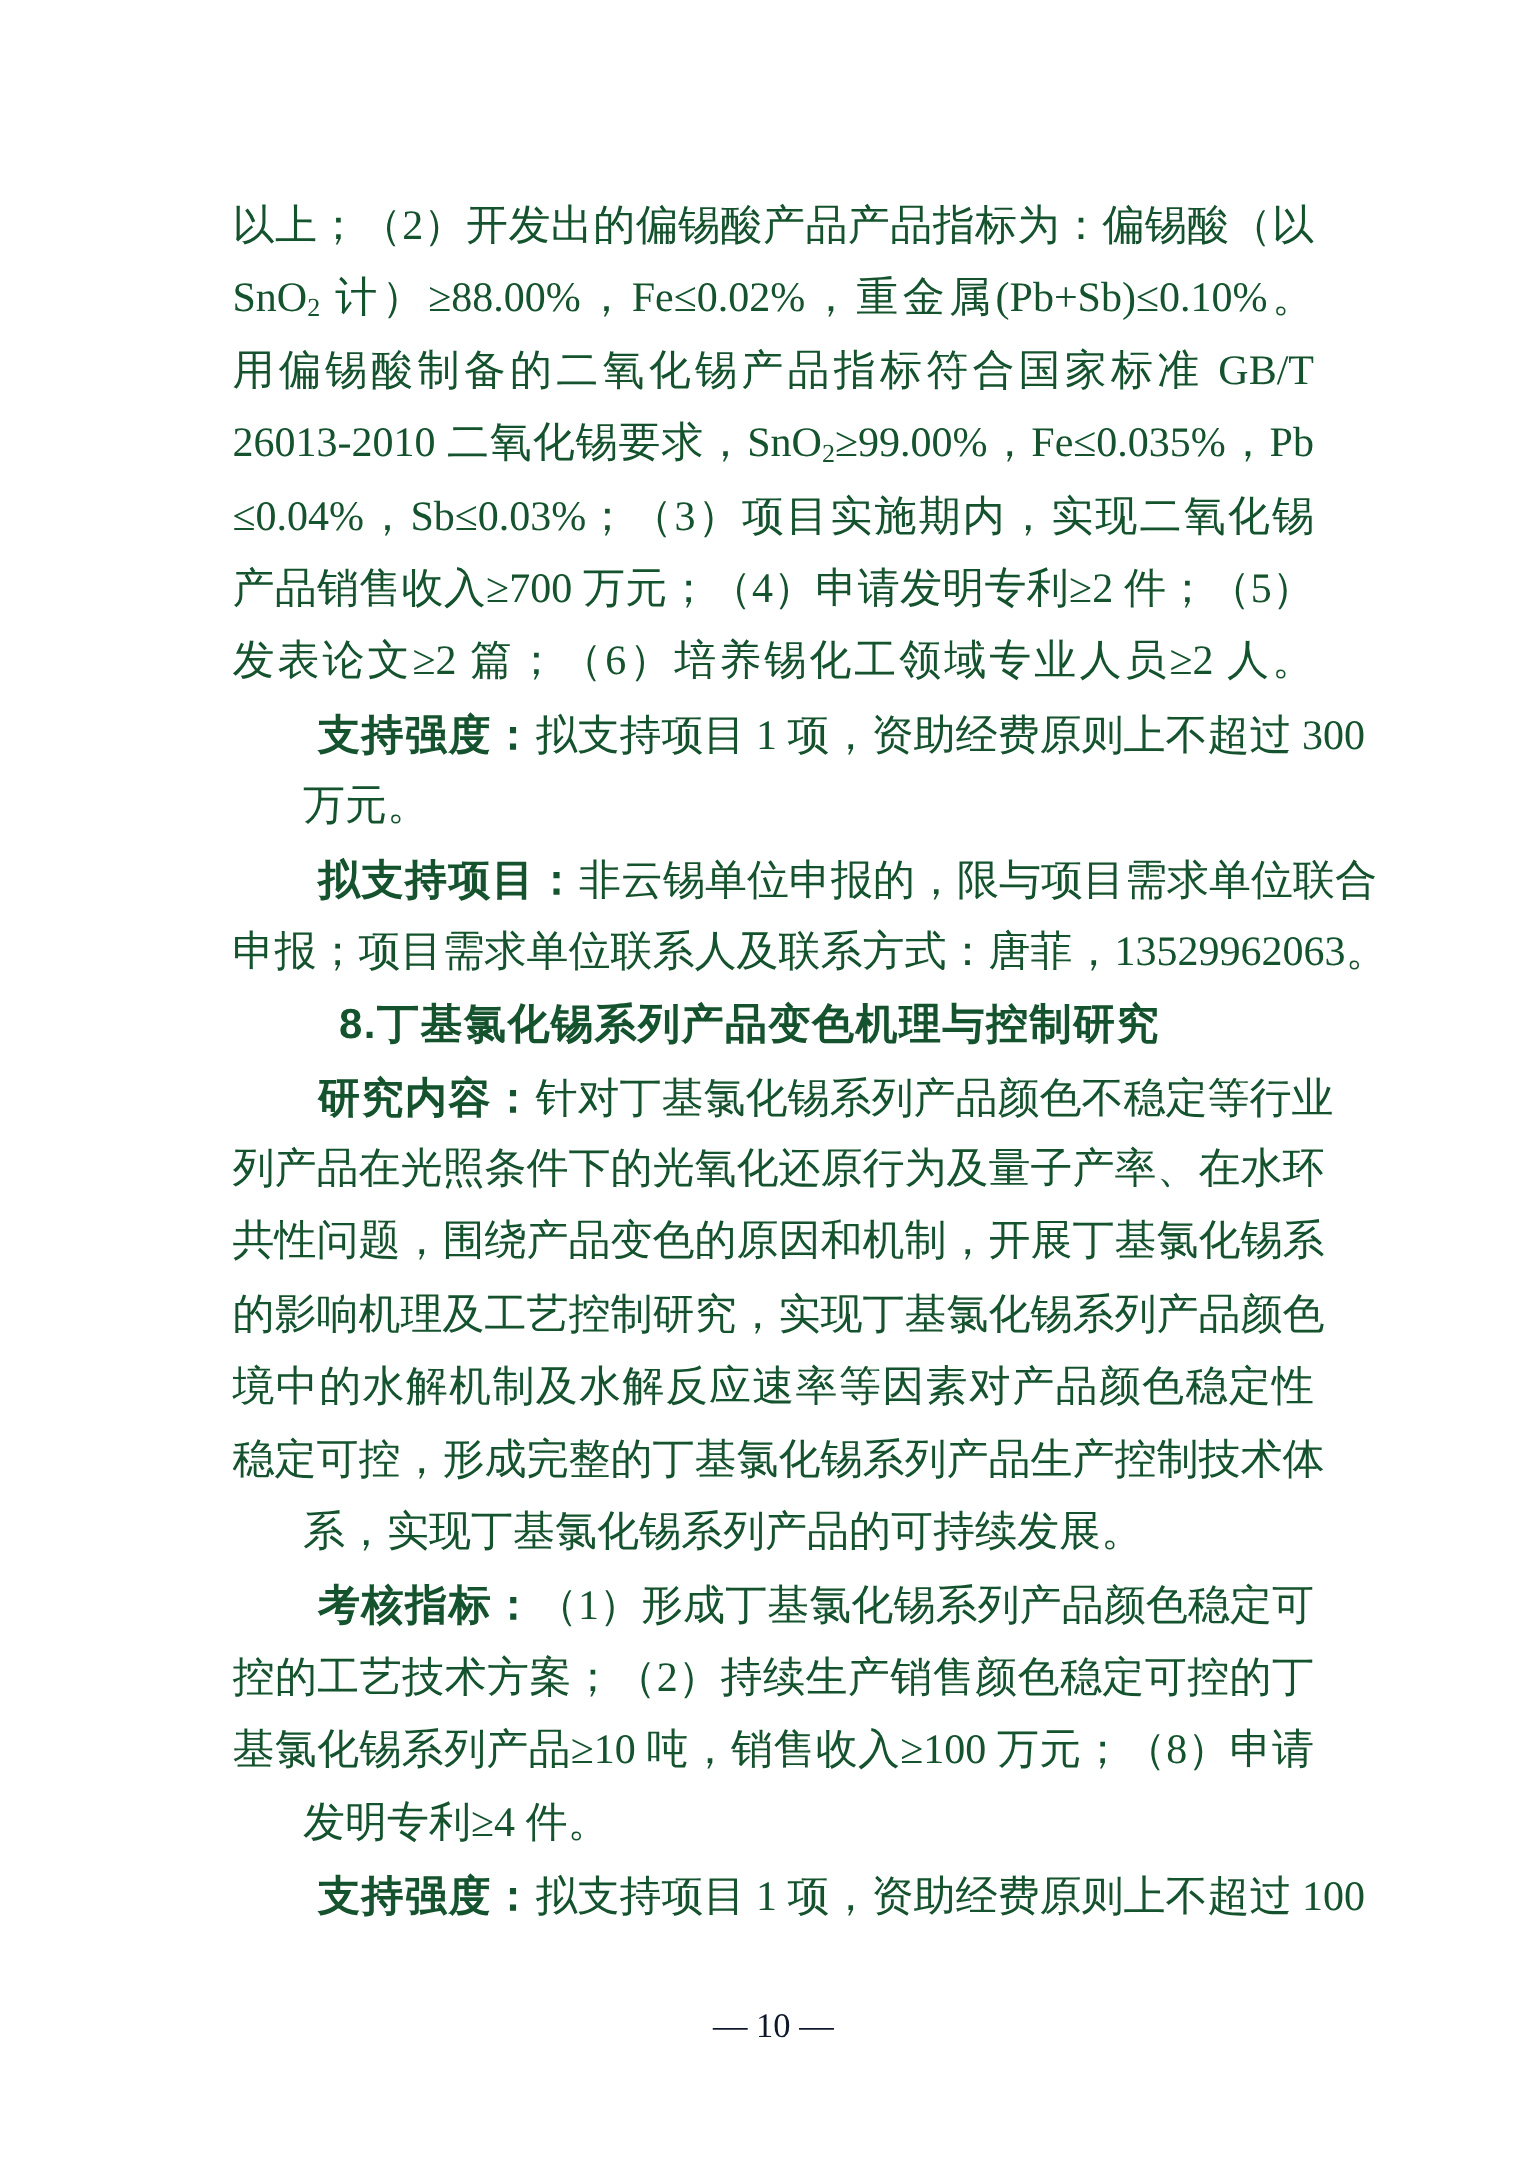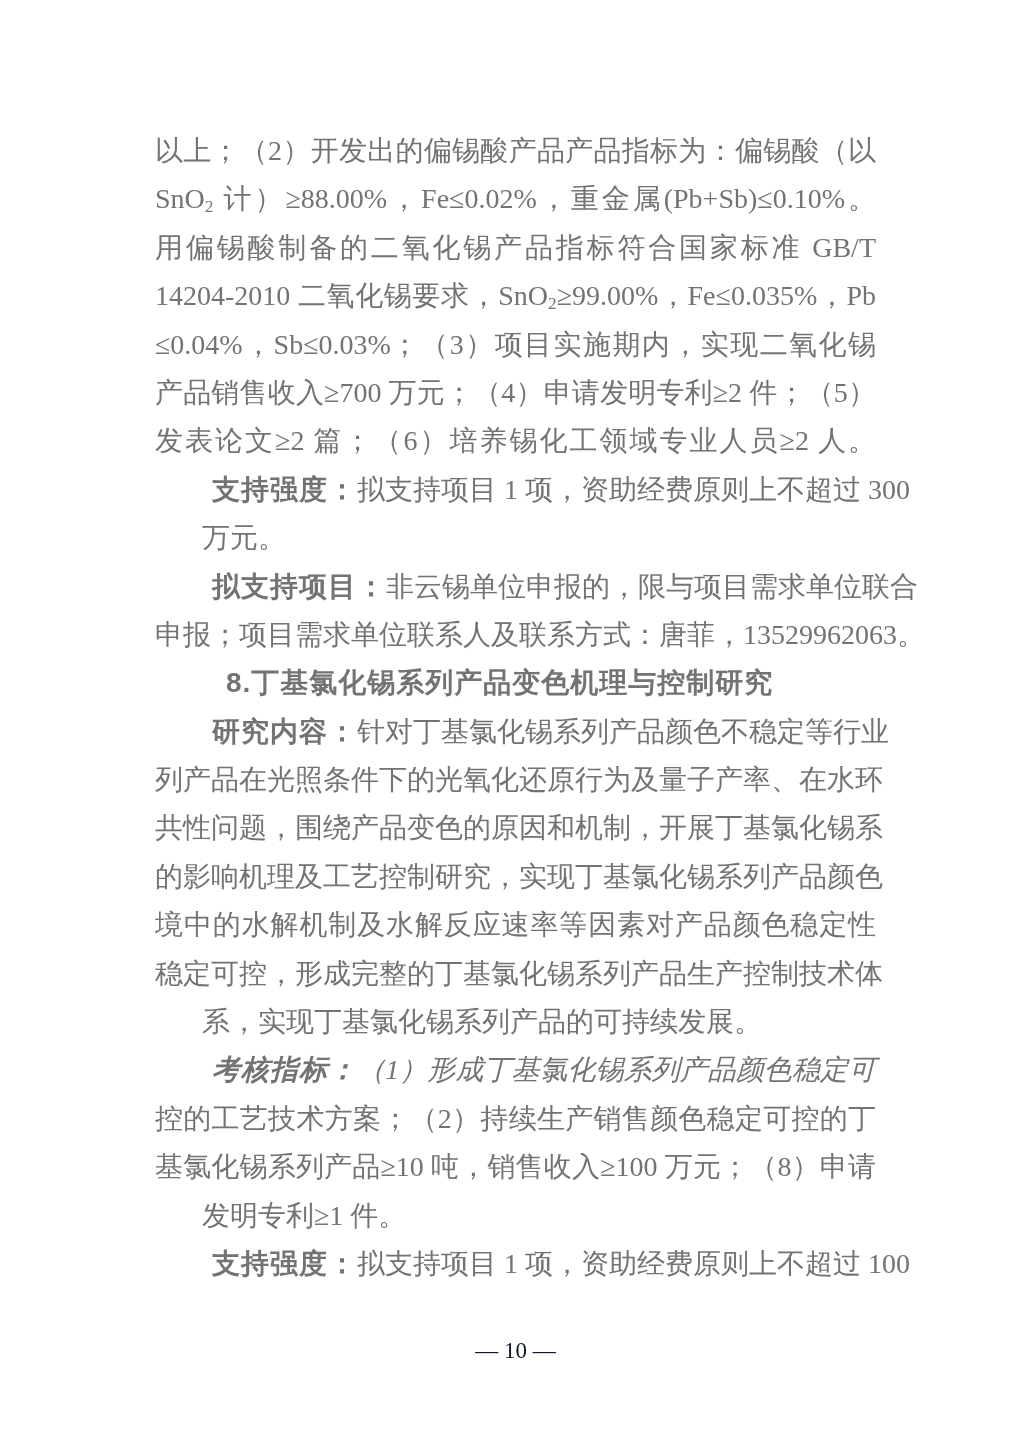--- a/index.html
+++ b/index.html
@@ -25,21 +25,21 @@
   }
   .line {
     font-size: 28px;
     line-height: 48.4px;
     height: 48.4px;
     text-align: justify;
     text-align-last: justify;
     text-justify: inter-character;
     white-space: nowrap;
     overflow: visible;
-    color: #737373;
+    color: #14532d;
   }
   .line.left {
     text-align: left;
     text-align-last: left;
     margin-left: 47px;
   }
   .run-song {
     font-family: "Liberation Serif", "DejaVu Serif", serif;
   }
   .run-hei {
@@ -65,36 +65,36 @@
   }
 </style>
 </head>
 <body>
 
 <div class="page">
   <div class="doc-body" id="doc-body">
       <div class="line"><span class="run-song">以上；（2）开发出的偏锡酸产品产品指标为：偏锡酸（以</span></div>
       <div class="line"><span class="run-song">SnO</span><sub class="run-sub">2</sub><span class="run-song"> 计）≥88.00%，Fe≤0.02%，重金属(Pb+Sb)≤0.10%。</span></div>
       <div class="line"><span class="run-song">用偏锡酸制备的二氧化锡产品指标符合国家标准 GB/T</span></div>
-      <div class="line"><span class="run-song">14204-2010 二氧化锡要求，SnO</span><sub class="run-sub">2</sub><span class="run-song">≥99.00%，Fe≤0.035%，Pb</span></div>
+      <div class="line"><span class="run-song">26013-2010 二氧化锡要求，SnO</span><sub class="run-sub">2</sub><span class="run-song">≥99.00%，Fe≤0.035%，Pb</span></div>
       <div class="line"><span class="run-song">≤0.04%，Sb≤0.03%；（3）项目实施期内，实现二氧化锡</span></div>
       <div class="line"><span class="run-song">产品销售收入≥700 万元；（4）申请发明专利≥2 件；（5）</span></div>
       <div class="line"><span class="run-song">发表论文≥2 篇；（6）培养锡化工领域专业人员≥2 人。</span></div>
       <div class="line" style="padding-left: 57px;"><span class="run-hei">支持强度：</span><span class="run-song">拟支持项目 1 项，资助经费原则上不超过 300</span></div>
       <div class="line left"><span class="run-song">万元。</span></div>
       <div class="line" style="padding-left: 57px;"><span class="run-hei">拟支持项目：</span><span class="run-song">非云锡单位申报的，限与项目需求单位联合</span></div>
       <div class="line"><span class="run-song">申报；项目需求单位联系人及联系方式：唐菲，13529962063。</span></div>
       <div class="line left" style="padding-left: 24px;"><span class="run-hei">8.丁基氯化锡系列产品变色机理与控制研究</span></div>
       <div class="line" style="padding-left: 57px;"><span class="run-hei">研究内容：</span><span class="run-song">针对丁基氯化锡系列产品颜色不稳定等行业</span></div>
       <div class="line"><span class="run-song">列产品在光照条件下的光氧化还原行为及量子产率、在水环</span></div>
       <div class="line"><span class="run-song">共性问题，围绕产品变色的原因和机制，开展丁基氯化锡系</span></div>
       <div class="line"><span class="run-song">的影响机理及工艺控制研究，实现丁基氯化锡系列产品颜色</span></div>
       <div class="line"><span class="run-song">境中的水解机制及水解反应速率等因素对产品颜色稳定性</span></div>
       <div class="line"><span class="run-song">稳定可控，形成完整的丁基氯化锡系列产品生产控制技术体</span></div>
       <div class="line left"><span class="run-song">系，实现丁基氯化锡系列产品的可持续发展。</span></div>
-      <div class="line" style="padding-left: 57px; font-style: italic;"><span class="run-hei">考核指标：</span><span class="run-song">（1）形成丁基氯化锡系列产品颜色稳定可</span></div>
+      <div class="line" style="padding-left: 57px;"><span class="run-hei">考核指标：</span><span class="run-song">（1）形成丁基氯化锡系列产品颜色稳定可</span></div>
       <div class="line"><span class="run-song">控的工艺技术方案；（2）持续生产销售颜色稳定可控的丁</span></div>
       <div class="line"><span class="run-song">基氯化锡系列产品≥10 吨，销售收入≥100 万元；（8）申请</span></div>
-      <div class="line left"><span class="run-song">发明专利≥1 件。</span></div>
+      <div class="line left"><span class="run-song">发明专利≥4 件。</span></div>
       <div class="line" style="padding-left: 57px;"><span class="run-hei">支持强度：</span><span class="run-song">拟支持项目 1 项，资助经费原则上不超过 100</span></div>
     </div>
   <div class="page-footer">— 10 —</div>
 </div>
 
 </body></html>

